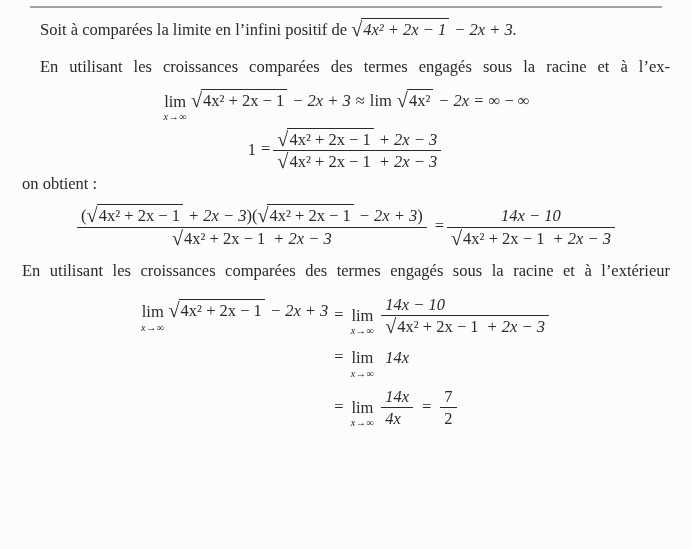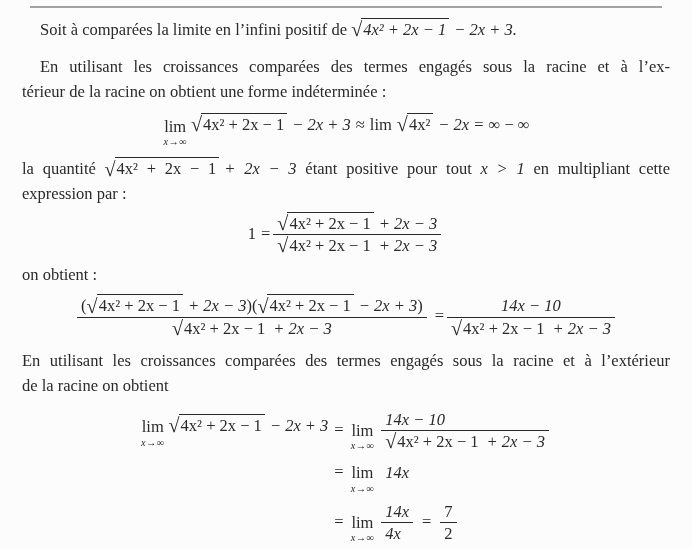--- a/index.html
+++ b/index.html
@@ -15,21 +15,21 @@
   .page { padding: 0 22px; }
   .toprule { height: 2px; background: #a3a3a3; margin: 6px 8px 0 8px; }
 
   p { margin: 0; }
   .para { line-height: 1.5; }
   .indent { text-indent: 18px; }
   .jline { text-align: justify; text-align-last: justify; }
   .p1 { margin-top: 10px; }
   .p2 { margin-top: 12px; }
   .p3 { margin-top: 10px; }
-  .p4 { margin-top: 6px; }
+  .p4 { }
   .p5 { margin-top: 10px; }
 
   
   .disp { text-align: center; margin-top: 9px; }
   .f2 { margin-top: 6px; }
   .f3 { margin-top: 8px; }
 
   
   .math { font-style: italic; white-space: nowrap; }
   .mi { font-style: italic; }
@@ -65,39 +65,33 @@
 <body>
 
 <div class="page">
 
   <div class="toprule"></div>
 
   <p class="para indent p1"><span>Soit à comparées la limite en l’infini positif de </span><span class="math"><span class="sqrt"><span class="rsign">√</span><span class="rbar">4x² + 2x − 1</span></span><span class="mi g">− 2x + 3.</span></span></p>
 
   <div class="para p2">
     <p class="indent jline">En utilisant les croissances comparées des termes engagés sous la racine et à l’ex-</p>
-    <p>térieur de la racine on obtient une forme indéterminée :</p>
   </div>
 
   <div class="disp f1"><span class="limop"><span class="limw">lim</span><span class="lims">x→∞</span></span><span class="sqrt"><span class="rsign">√</span><span class="rbar">4x² + 2x − 1</span></span><span class="mi g">− 2x + 3</span><span class="up g">≈</span><span class="up g">lim</span><span class="sqrt g"><span class="rsign">√</span><span class="rbar">4x²</span></span><span class="mi g">− 2x</span><span class="up g">=</span><span class="up g">∞ − ∞</span></div>
 
-  <div class="para p3">
-    <p class="jline"><span>la quantité </span><span class="sqrt"><span class="rsign">√</span><span class="rbar">4x² + 2x − 1</span></span><span class="mi g">+ 2x − 3</span><span> étant positive pour tout </span><span class="mi">x &gt; 1</span><span> en multipliant cette</span></p>
-    <p>expression par :</p>
-  </div>
 
   <div class="disp f2"><span class="up">1</span><span class="up g">=</span><span class="frac g"><span class="num"><span class="sqrt"><span class="rsign">√</span><span class="rbar">4x² + 2x − 1</span></span><span class="mi g">+ 2x − 3</span></span><span class="den"><span class="sqrt"><span class="rsign">√</span><span class="rbar">4x² + 2x − 1</span></span><span class="mi g">+ 2x − 3</span></span></span></div>
 
   <p class="para p4">on obtient :</p>
 
   <div class="disp f3"><span class="frac"><span class="num"><span class="up">(</span><span class="sqrt"><span class="rsign">√</span><span class="rbar">4x² + 2x − 1</span></span><span class="mi g">+ 2x − 3</span><span class="up">)</span><span class="up">(</span><span class="sqrt"><span class="rsign">√</span><span class="rbar">4x² + 2x − 1</span></span><span class="mi g">− 2x + 3</span><span class="up">)</span></span><span class="den"><span class="sqrt"><span class="rsign">√</span><span class="rbar">4x² + 2x − 1</span></span><span class="mi g">+ 2x − 3</span></span></span><span class="up g">=</span><span class="frac g"><span class="num mi">14x − 10</span><span class="den"><span class="sqrt"><span class="rsign">√</span><span class="rbar">4x² + 2x − 1</span></span><span class="mi g">+ 2x − 3</span></span></span></div>
 
   <div class="para p5">
     <p class="jline">En utilisant les croissances comparées des termes engagés sous la racine et à l’extérieur</p>
-    <p>de la racine on obtient</p>
   </div>
 
   <div class="align">
 
     <div class="lhs"><span class="limop"><span class="limw">lim</span><span class="lims">x→∞</span></span><span class="sqrt"><span class="rsign">√</span><span class="rbar">4x² + 2x − 1</span></span><span class="mi g">− 2x + 3</span></div>
     <div class="rhs"><span class="eqg">=</span><span class="limop"><span class="limw">lim</span><span class="lims">x→∞</span></span><span class="frac"><span class="num mi">14x − 10</span><span class="den"><span class="sqrt"><span class="rsign">√</span><span class="rbar">4x² + 2x − 1</span></span><span class="mi g">+ 2x − 3</span></span></span></div>
 
     <div class="lhs"></div>
     <div class="rhs"><span class="eqg">=</span><span class="limop"><span class="limw">lim</span><span class="lims">x→∞</span></span><span class="frac"><span class="num mi">14x</span></span></div>
 

